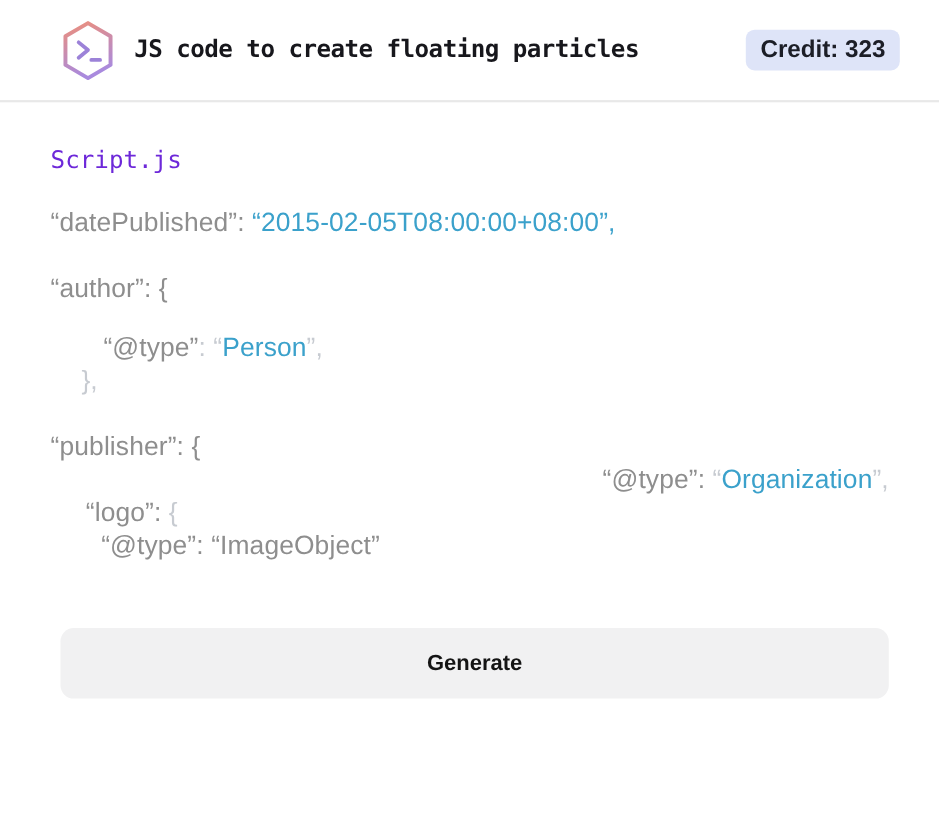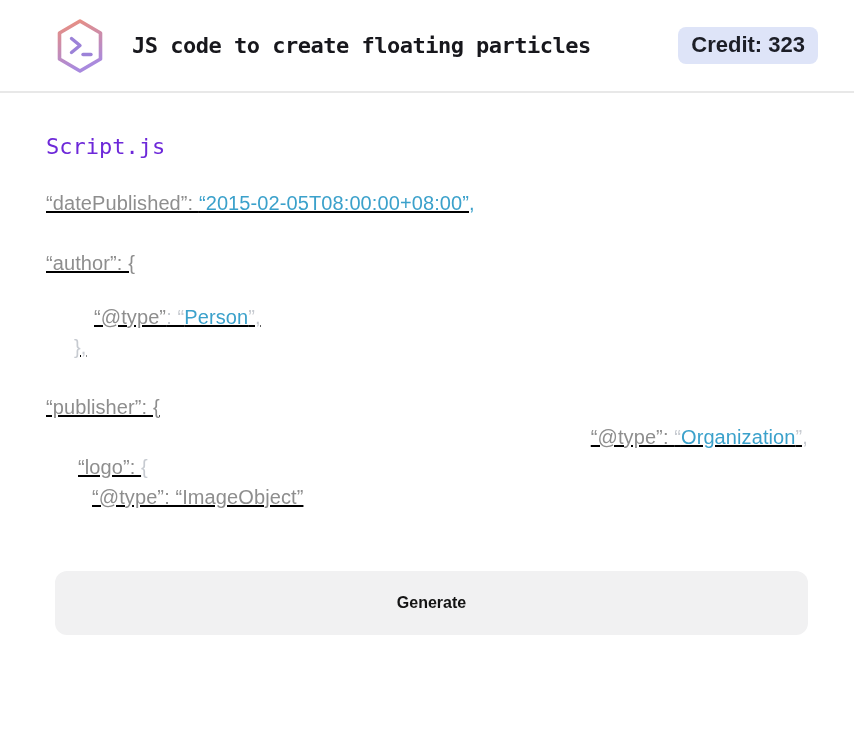--- a/index.html
+++ b/index.html
@@ -36,21 +36,20 @@
   }
   .title {
     flex: 1;
     font-family: "DejaVu Sans Mono", monospace;
     font-weight: bold;
     font-size: 22px;
     letter-spacing: -0.5px;
     color: #17171C;
     white-space: nowrap;
     overflow: hidden;
-    margin-left: 10px;
   }
   .credit-badge {
     flex: 0 0 auto;
     background: var(--badge-bg);
     color: var(--badge-text);
     font-weight: bold;
     font-size: 22px;
     line-height: 1;
     padding: 7px 13px 8px 13px;
     border-radius: 8px;
@@ -62,44 +61,43 @@
   .filename {
     font-family: "DejaVu Sans Mono", monospace;
     font-size: 22px;
     font-weight: 500;
     color: #6d28d9;
     margin: 0 0 28px 0;
     height: 27px;
     line-height: 27px;
   }
   .code {
-    font-size: 20px;
+    font-size: 24px;
     letter-spacing: 0.1px;
-    text-decoration: underline;
   }
   .code-line {
     height: 30px;
     line-height: 30px;
     white-space: pre;
   }
   .seg-key   { color: var(--key-gray); }
   .seg-muted { color: var(--muted-gray); }
   .seg-value { color: var(--accent-blue); }
   .generate-row {
     padding: 59px 46px 0 55px;
   }
   .generate-button {
     display: block;
     width: 100%;
     height: 64px;
     background: var(--button-bg);
     border: none;
     border-radius: 12px;
     font-family: "Liberation Sans", sans-serif;
-    font-size: 16px;
+    font-size: 20px;
     font-weight: bold;
     color: #141414;
     cursor: pointer;
   }
 </style>
 </head>
 <body>
 
 <div class="header">
   <span class="logo">

